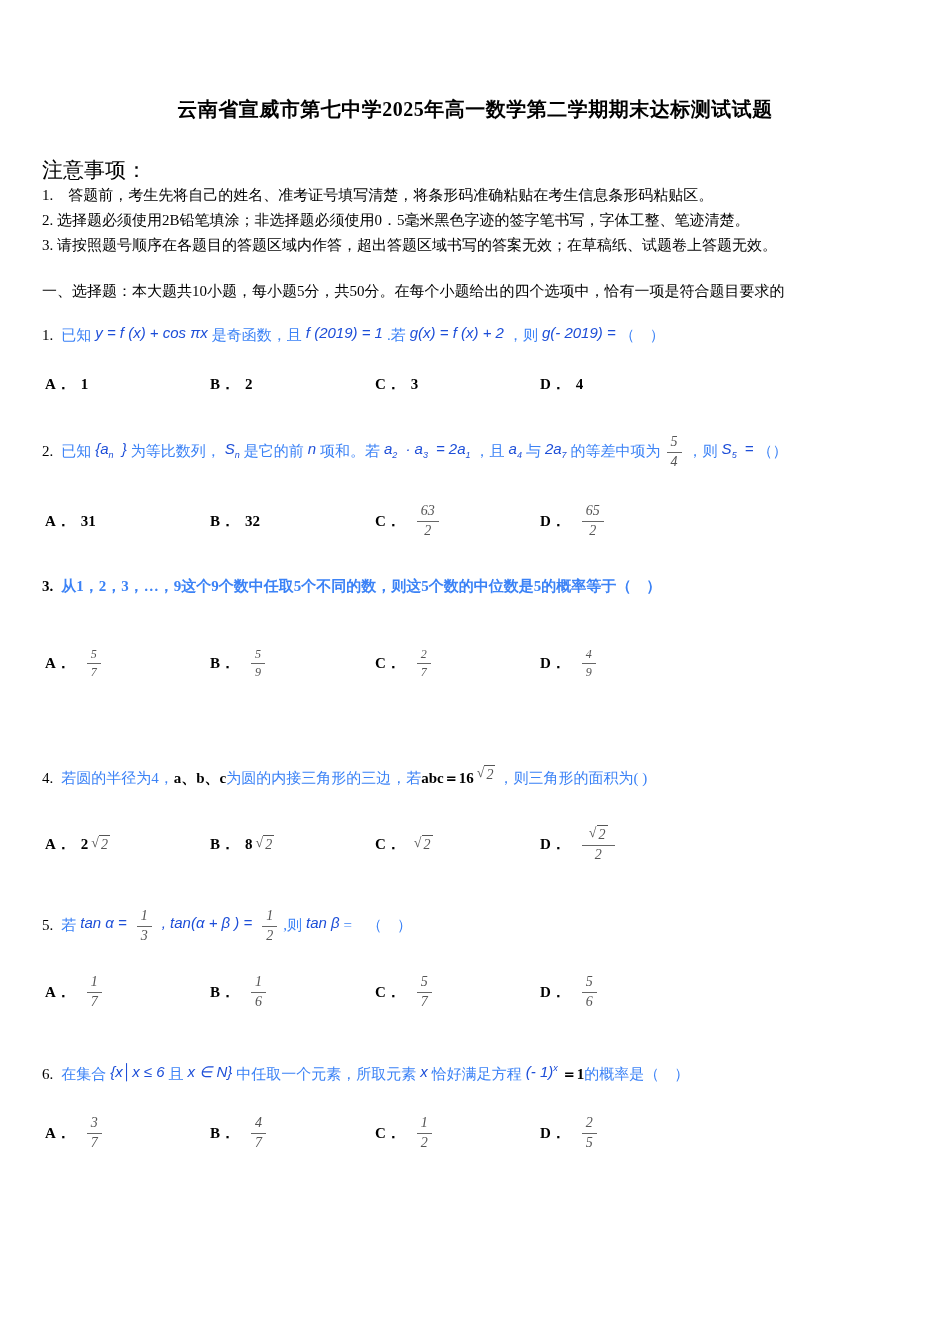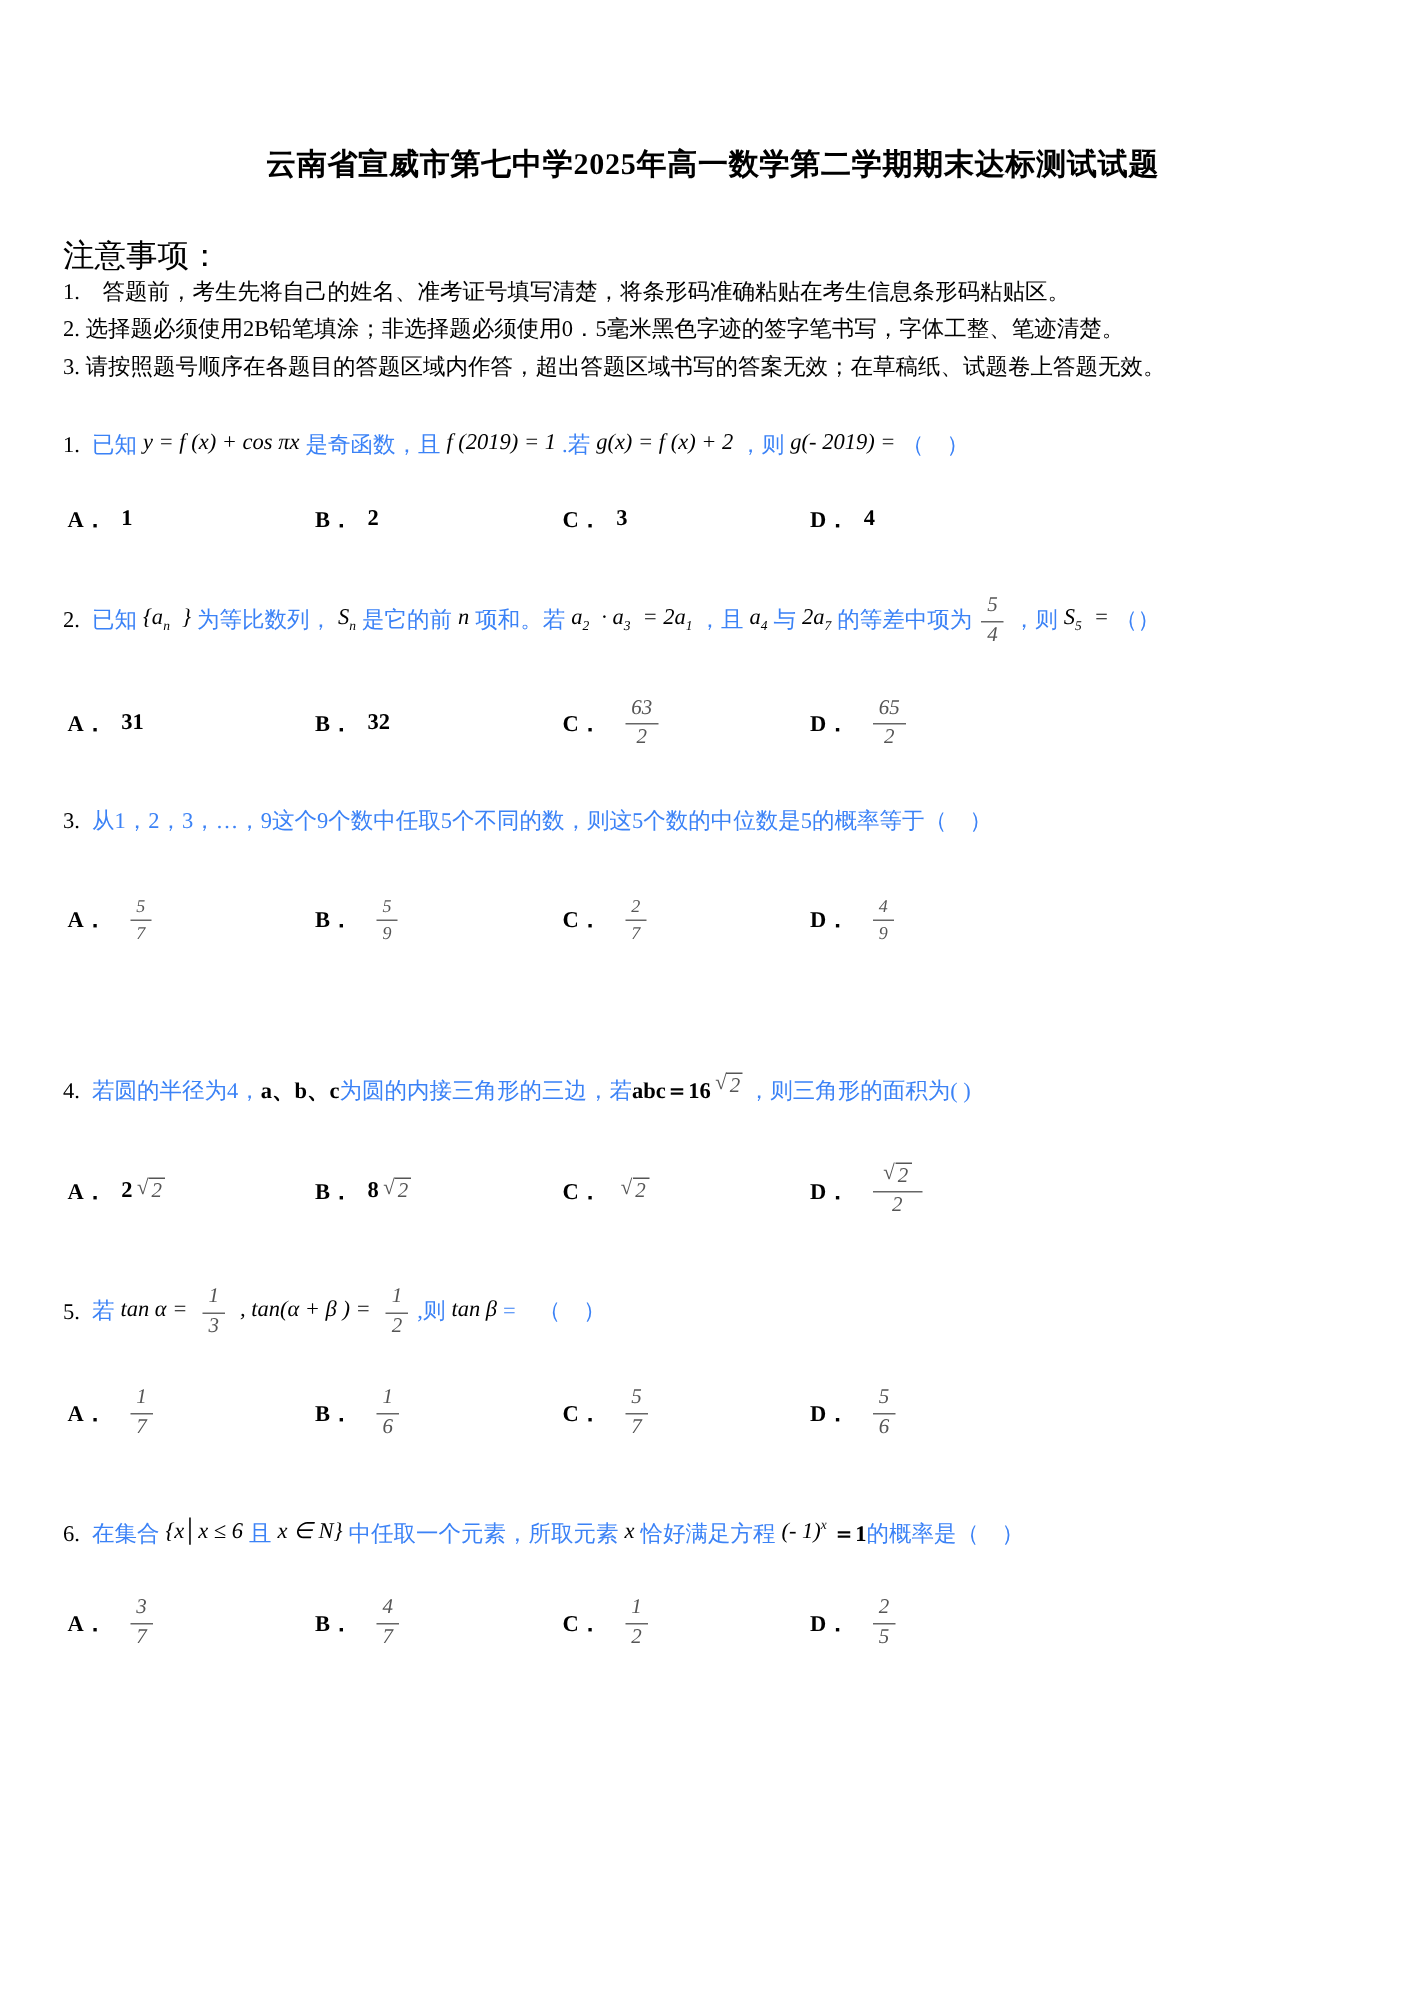--- a/index.html
+++ b/index.html
@@ -24,22 +24,22 @@
     align-items:center;font-size:15px;min-height:28px;padding-left:3px;
   }
   .option{display:flex;align-items:center;}
   .olabel{font-weight:bold;margin-right:10px;white-space:nowrap;}
   .ovalue{display:inline-flex;align-items:center;}
 
   
   .rt{color:#3b82f6;}
   .rb{color:#000;font-weight:bold;}
   .rm{
-    font-family:Liberation Serif, serif;font-style:italic;
-    color:#000000;margin:0 4px;vertical-align:2px;
+    font-family:Liberation Sans, sans-serif;font-style:italic;
+    color:#1d4ed8;margin:0 4px;vertical-align:2px;
   }
   sub,sup{font-size:9px;line-height:0;font-style:italic;}
 
   
   .frac{
     display:inline-block;text-align:center;vertical-align:middle;
     color:#555;font-family:"Liberation Serif","DejaVu Serif",serif;
     font-style:italic;margin:0 6px;font-size:14px;line-height:1.2;
   }
   .frac .num{display:block;border-bottom:1px solid #666;padding:0 4px 1px 4px;}
@@ -52,41 +52,42 @@
     font-family:"Liberation Serif","DejaVu Serif",serif;
     margin:0 3px;vertical-align:1px;font-size:14px;
   }
   .sqrt .rsign{font-style:normal;line-height:1.1;}
   .sqrt .rad{border-top:1px solid #555;font-style:italic;line-height:1.25;padding:0 2px;}
   .stem .sqrt{vertical-align:6px;}
 
   
   .q-0 .stem{margin-bottom:20px;}  .q-0{margin-bottom:36px;}
   .q-1 .stem{margin-bottom:32px;}  .q-1{margin-bottom:32px;}
-  .q-2 .stem{margin-bottom:34px;}  .q-2{margin-bottom:84px;}
+  .q-2 .stem{margin-bottom:46px;font-weight:bold;}  .q-2{margin-bottom:84px;}
   .q-2 .frac{font-size:12px;}
   .q-3 .stem{margin-bottom:32px;}  .q-3{margin-bottom:44px;}
   .q-4 .stem{margin-bottom:30px;}  .q-4{margin-bottom:46px;}
   .q-5 .stem{margin-bottom:26px;}  .q-5{margin-bottom:0;}
 </style>
 </head>
 <body>
 
 <div class="page">
   <h1 class="title">云南省宣威市第七中学2025年高一数学第二学期期末达标测试试题</h1>
 
   <div class="notice">
     <div class="notice-heading">注意事项：</div>
     <div id="notice-list">
         <div class="notice-line">1.    答题前，考生先将自己的姓名、准考证号填写清楚，将条形码准确粘贴在考生信息条形码粘贴区。</div>
         <div class="notice-line">2. 选择题必须使用2B铅笔填涂；非选择题必须使用0．5毫米黑色字迹的签字笔书写，字体工整、笔迹清楚。</div>
         <div class="notice-line">3. 请按照题号顺序在各题目的答题区域内作答，超出答题区域书写的答案无效；在草稿纸、试题卷上答题无效。</div>
       </div>
   </div>
 
+  <div class="section-heading">一、选择题：本大题共10小题，每小题5分，共50分。在每个小题给出的四个选项中，恰有一项是符合题目要求的</div>
 
   <div id="questions">
       <div class="question q-0">
         <div class="stem"><span class="qnum">1.</span><span class="rt">已知</span><span class="rm">y = f (x) + cos πx</span><span class="rt">是奇函数，且</span><span class="rm">f (2019) = 1</span><span class="rt">.若</span><span class="rm">g(x) = f (x) + 2</span><span class="rt">，则</span><span class="rm">g(- 2019) =</span><span class="rt">（　）</span></div>
         <div class="options">
           <div class="option">
             <span class="olabel">A．</span>
             <span class="ovalue">
               <span class="rb">1</span>
             </span>

